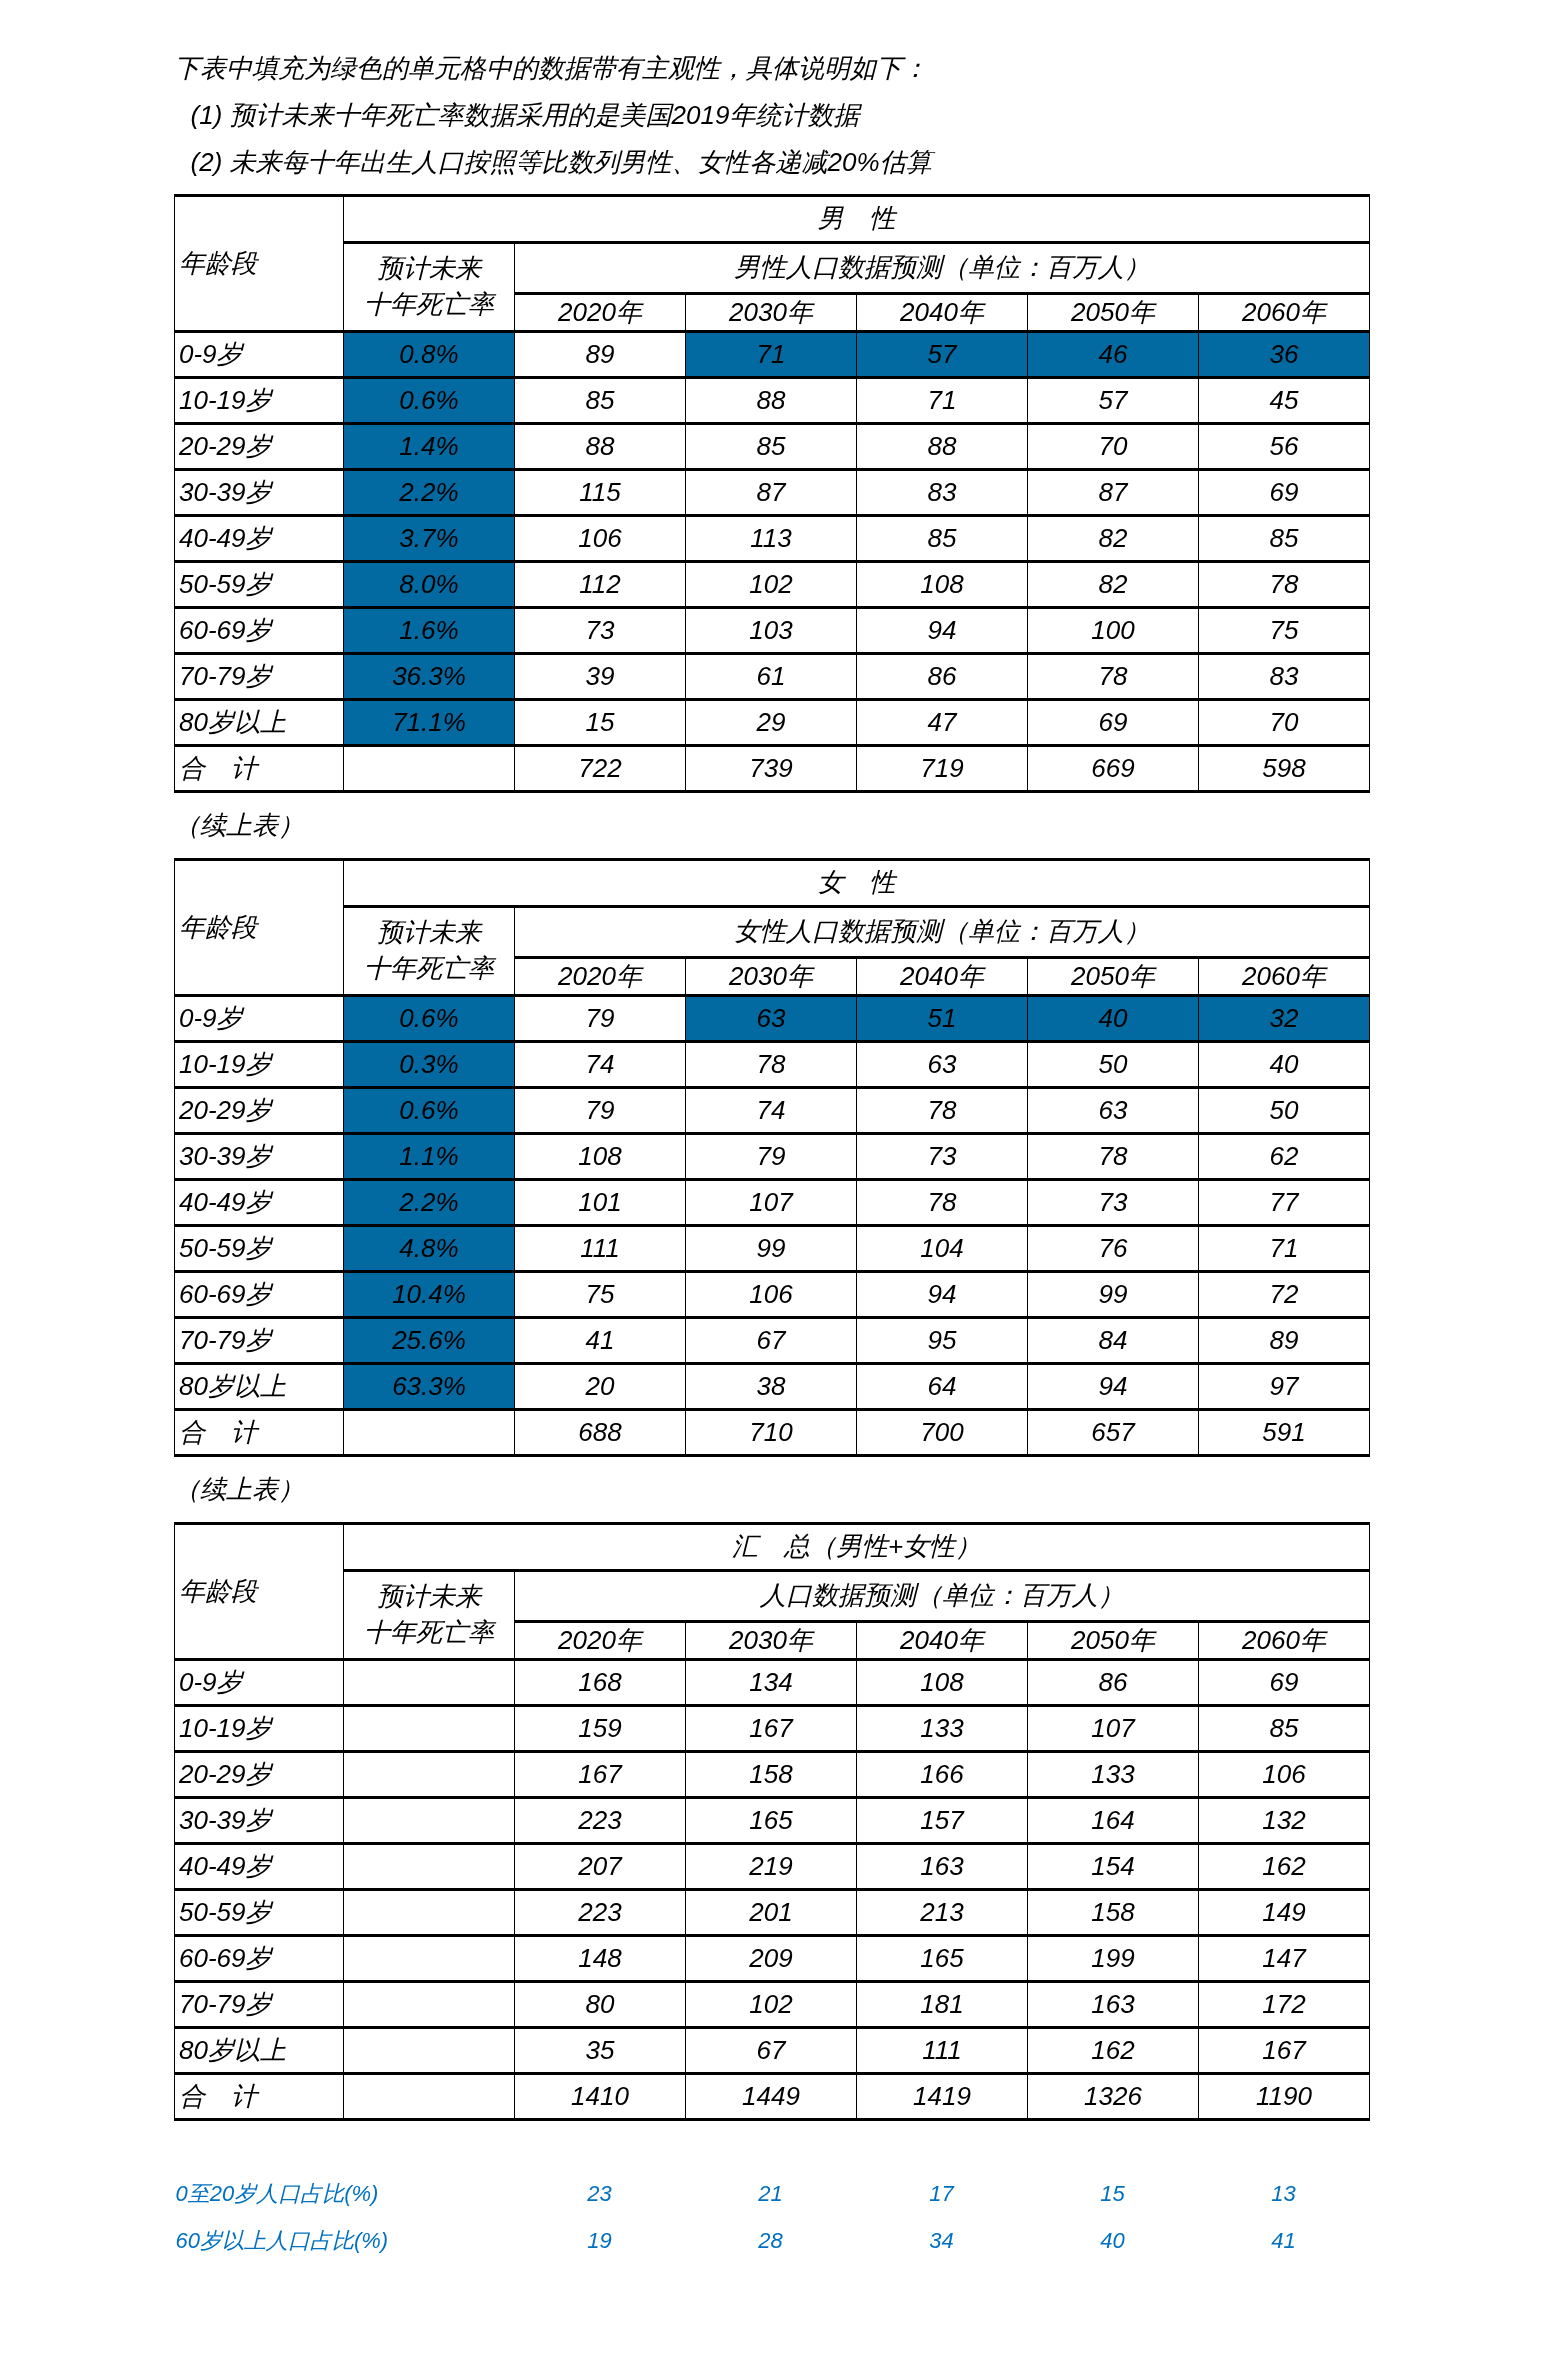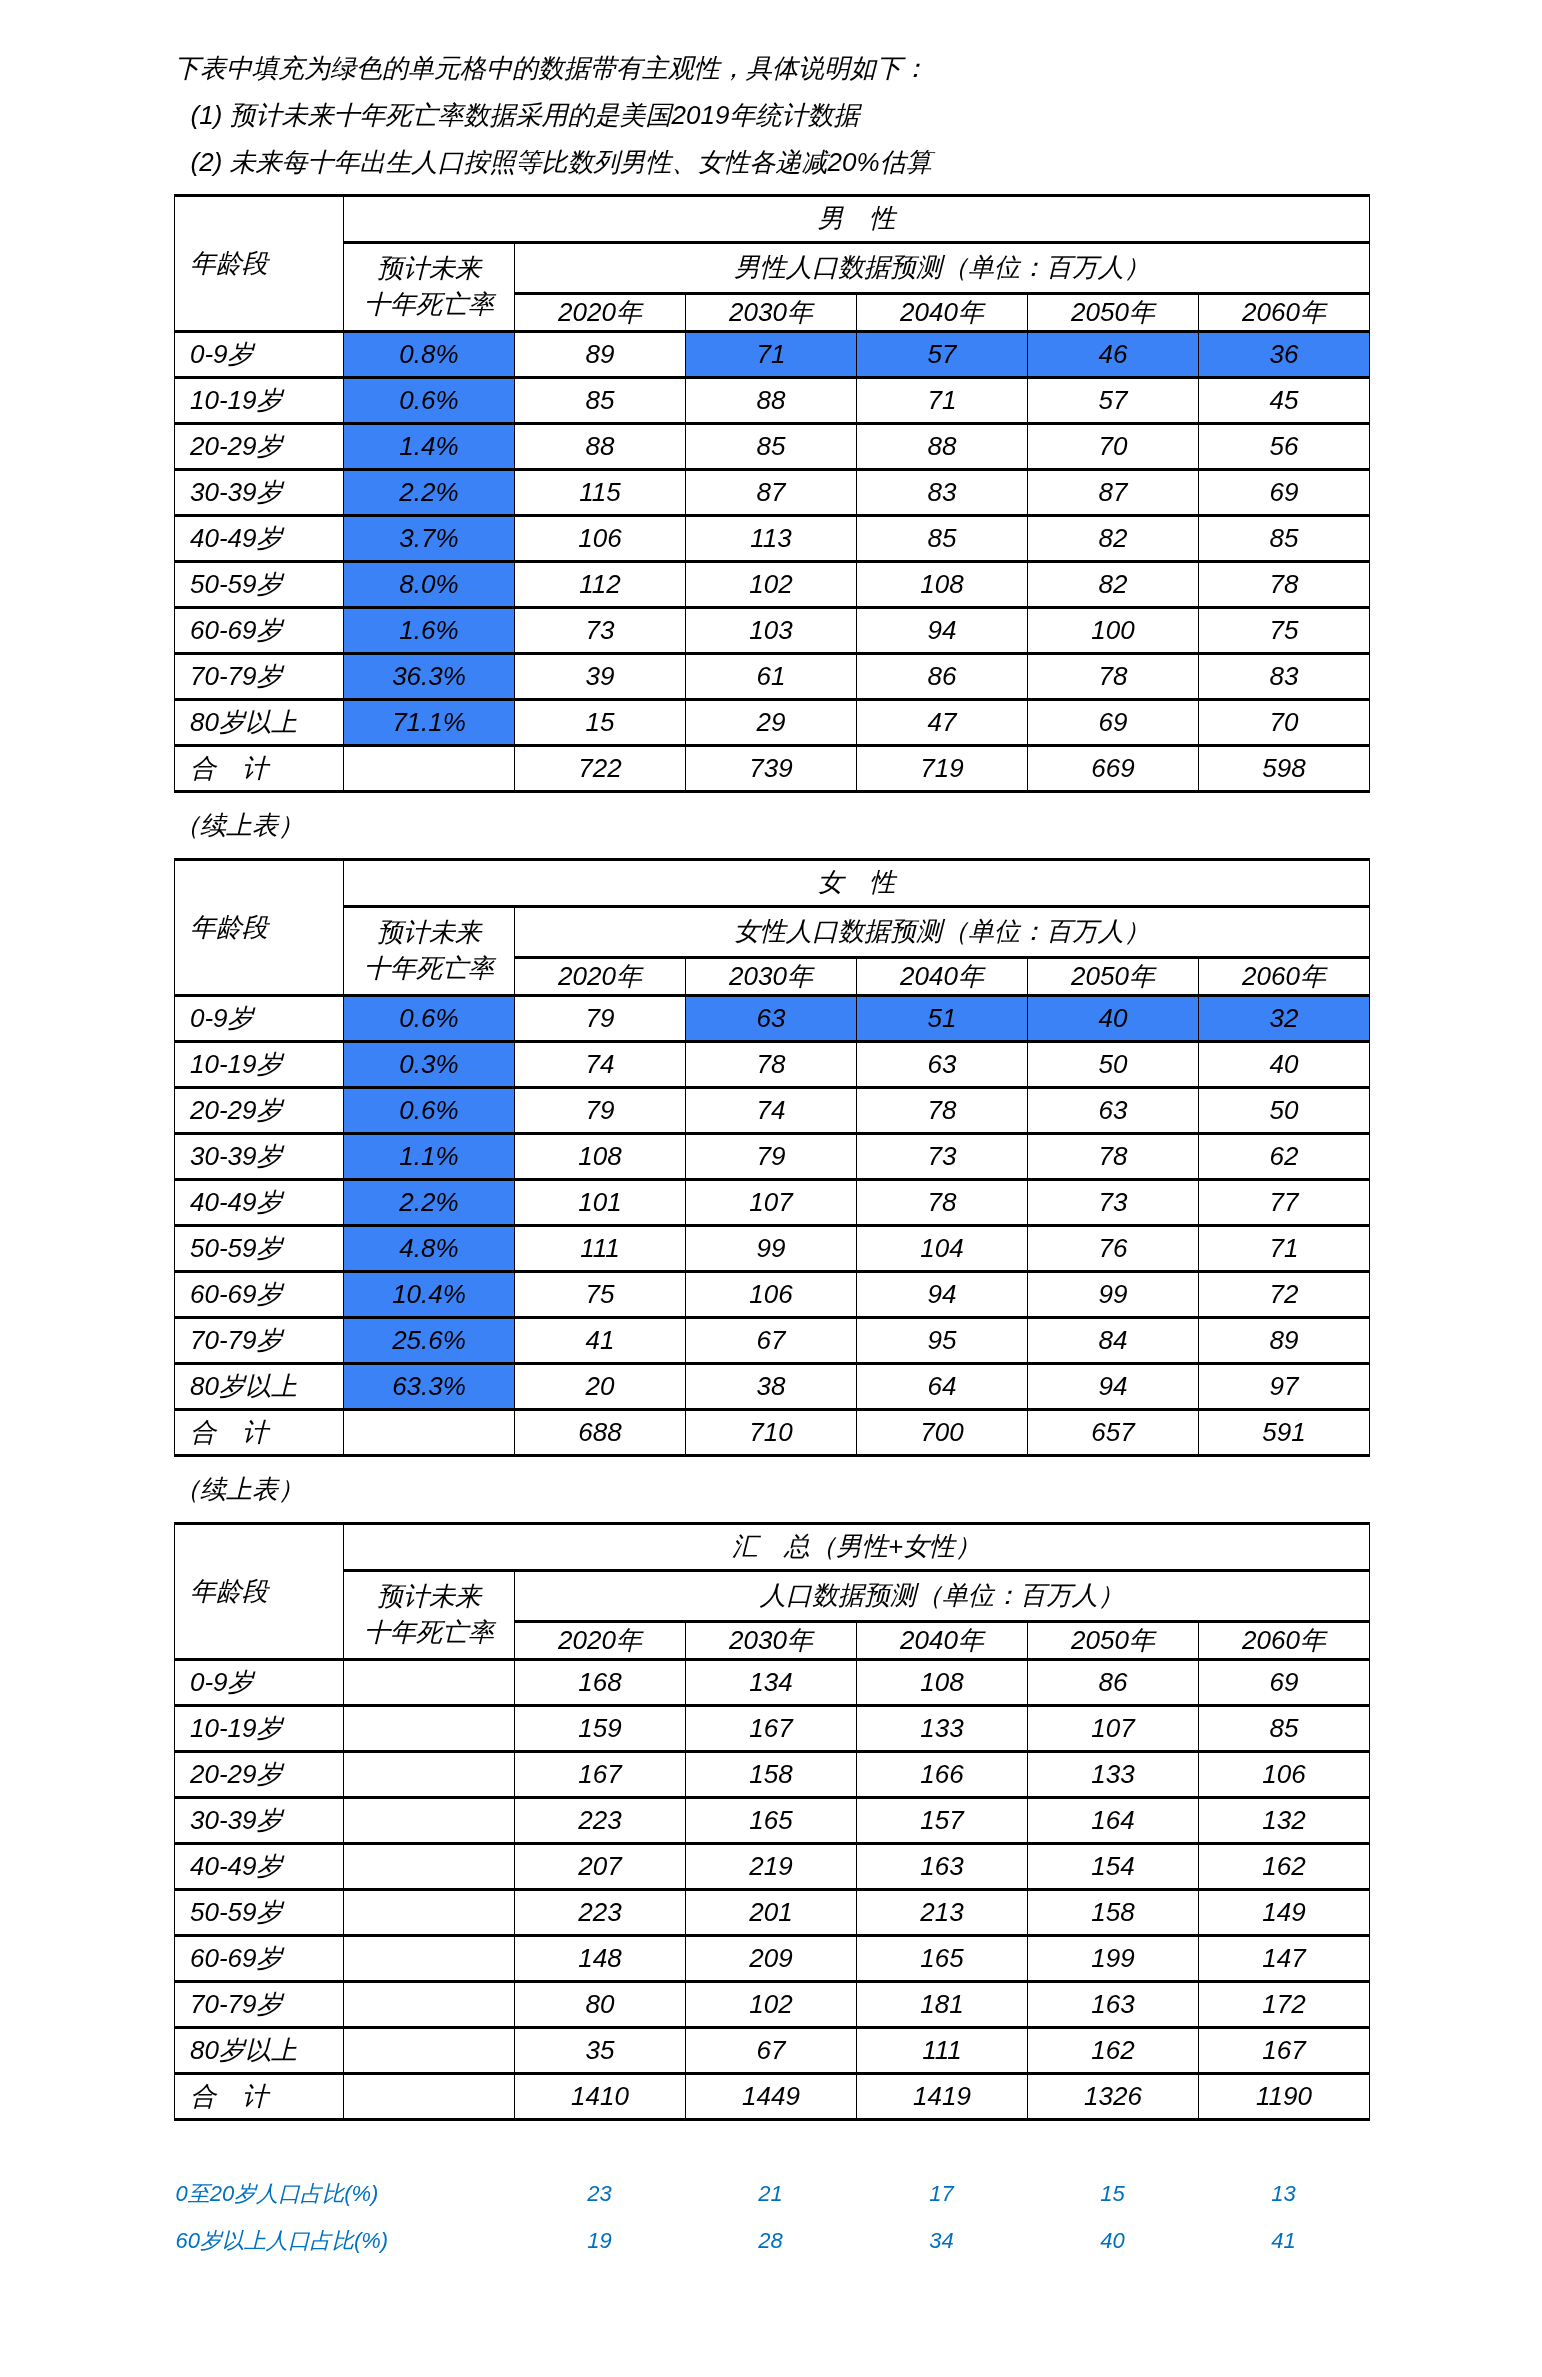--- a/index.html
+++ b/index.html
@@ -21,23 +21,23 @@
     border:1.5px solid #000;
     border-top-width:3px;border-bottom-width:3px;
     font-size:26px;font-weight:400;
     text-align:center;vertical-align:middle;
     padding:0;overflow:hidden;
   }
   .pop-table thead tr.gender-row th{height:44px;}
   .pop-table thead tr.subtitle-row th{height:48px;}
   .pop-table thead tr.year-row th{height:35px;}
   .pop-table tbody td{height:43px;}
-  .pop-table .age-head,.pop-table .age-cell{text-align:left;padding-left:15px;}
+  .pop-table .age-head,.pop-table .age-cell{text-align:left;padding-left:4px;}
   .mort-head{line-height:1.35;}
-  .green{background:#3b82f6;margin-top:16px;}
+  .green{background:#0369a1;margin-top:16px;}
 
   .continue{font-size:26px;line-height:39px;margin:13px 0;}
 
   .ratio-table{
     border-collapse:collapse;table-layout:fixed;width:1192px;
     margin-top:50px;color:#0070c0;
   }
   .ratio-table td{
     border:none;font-size:22px;height:47px;
     text-align:center;vertical-align:middle;padding:0;

